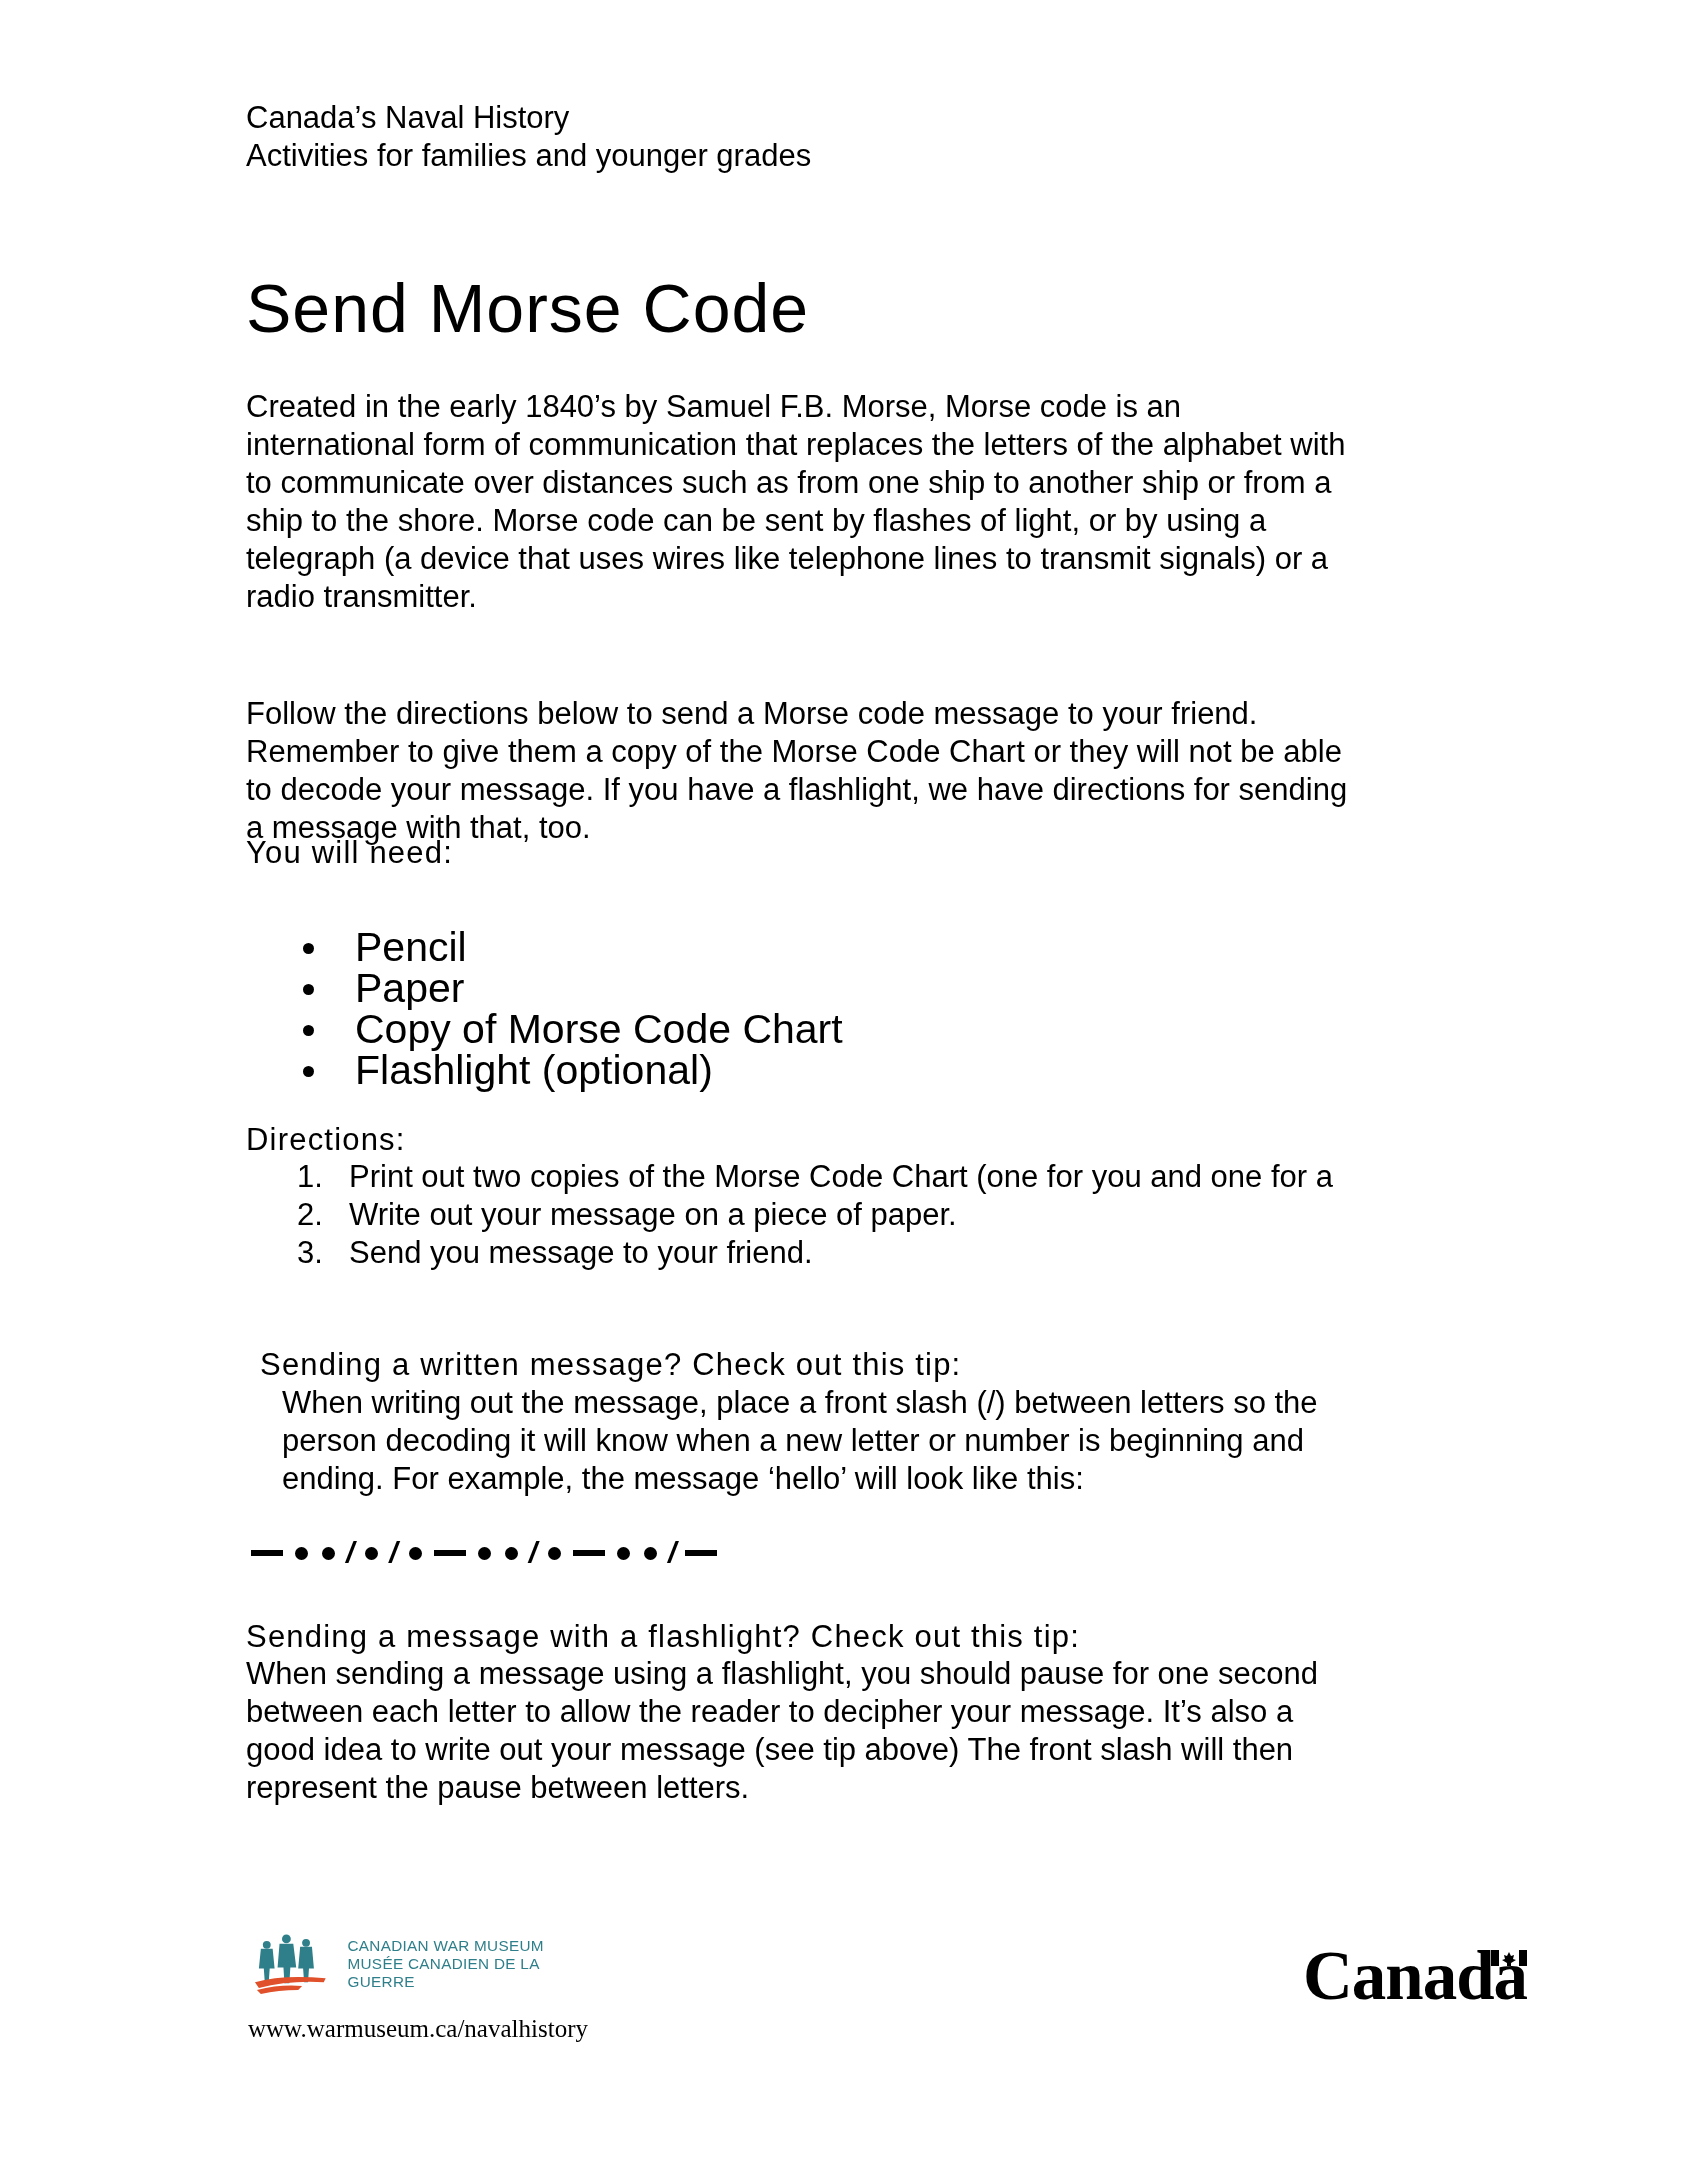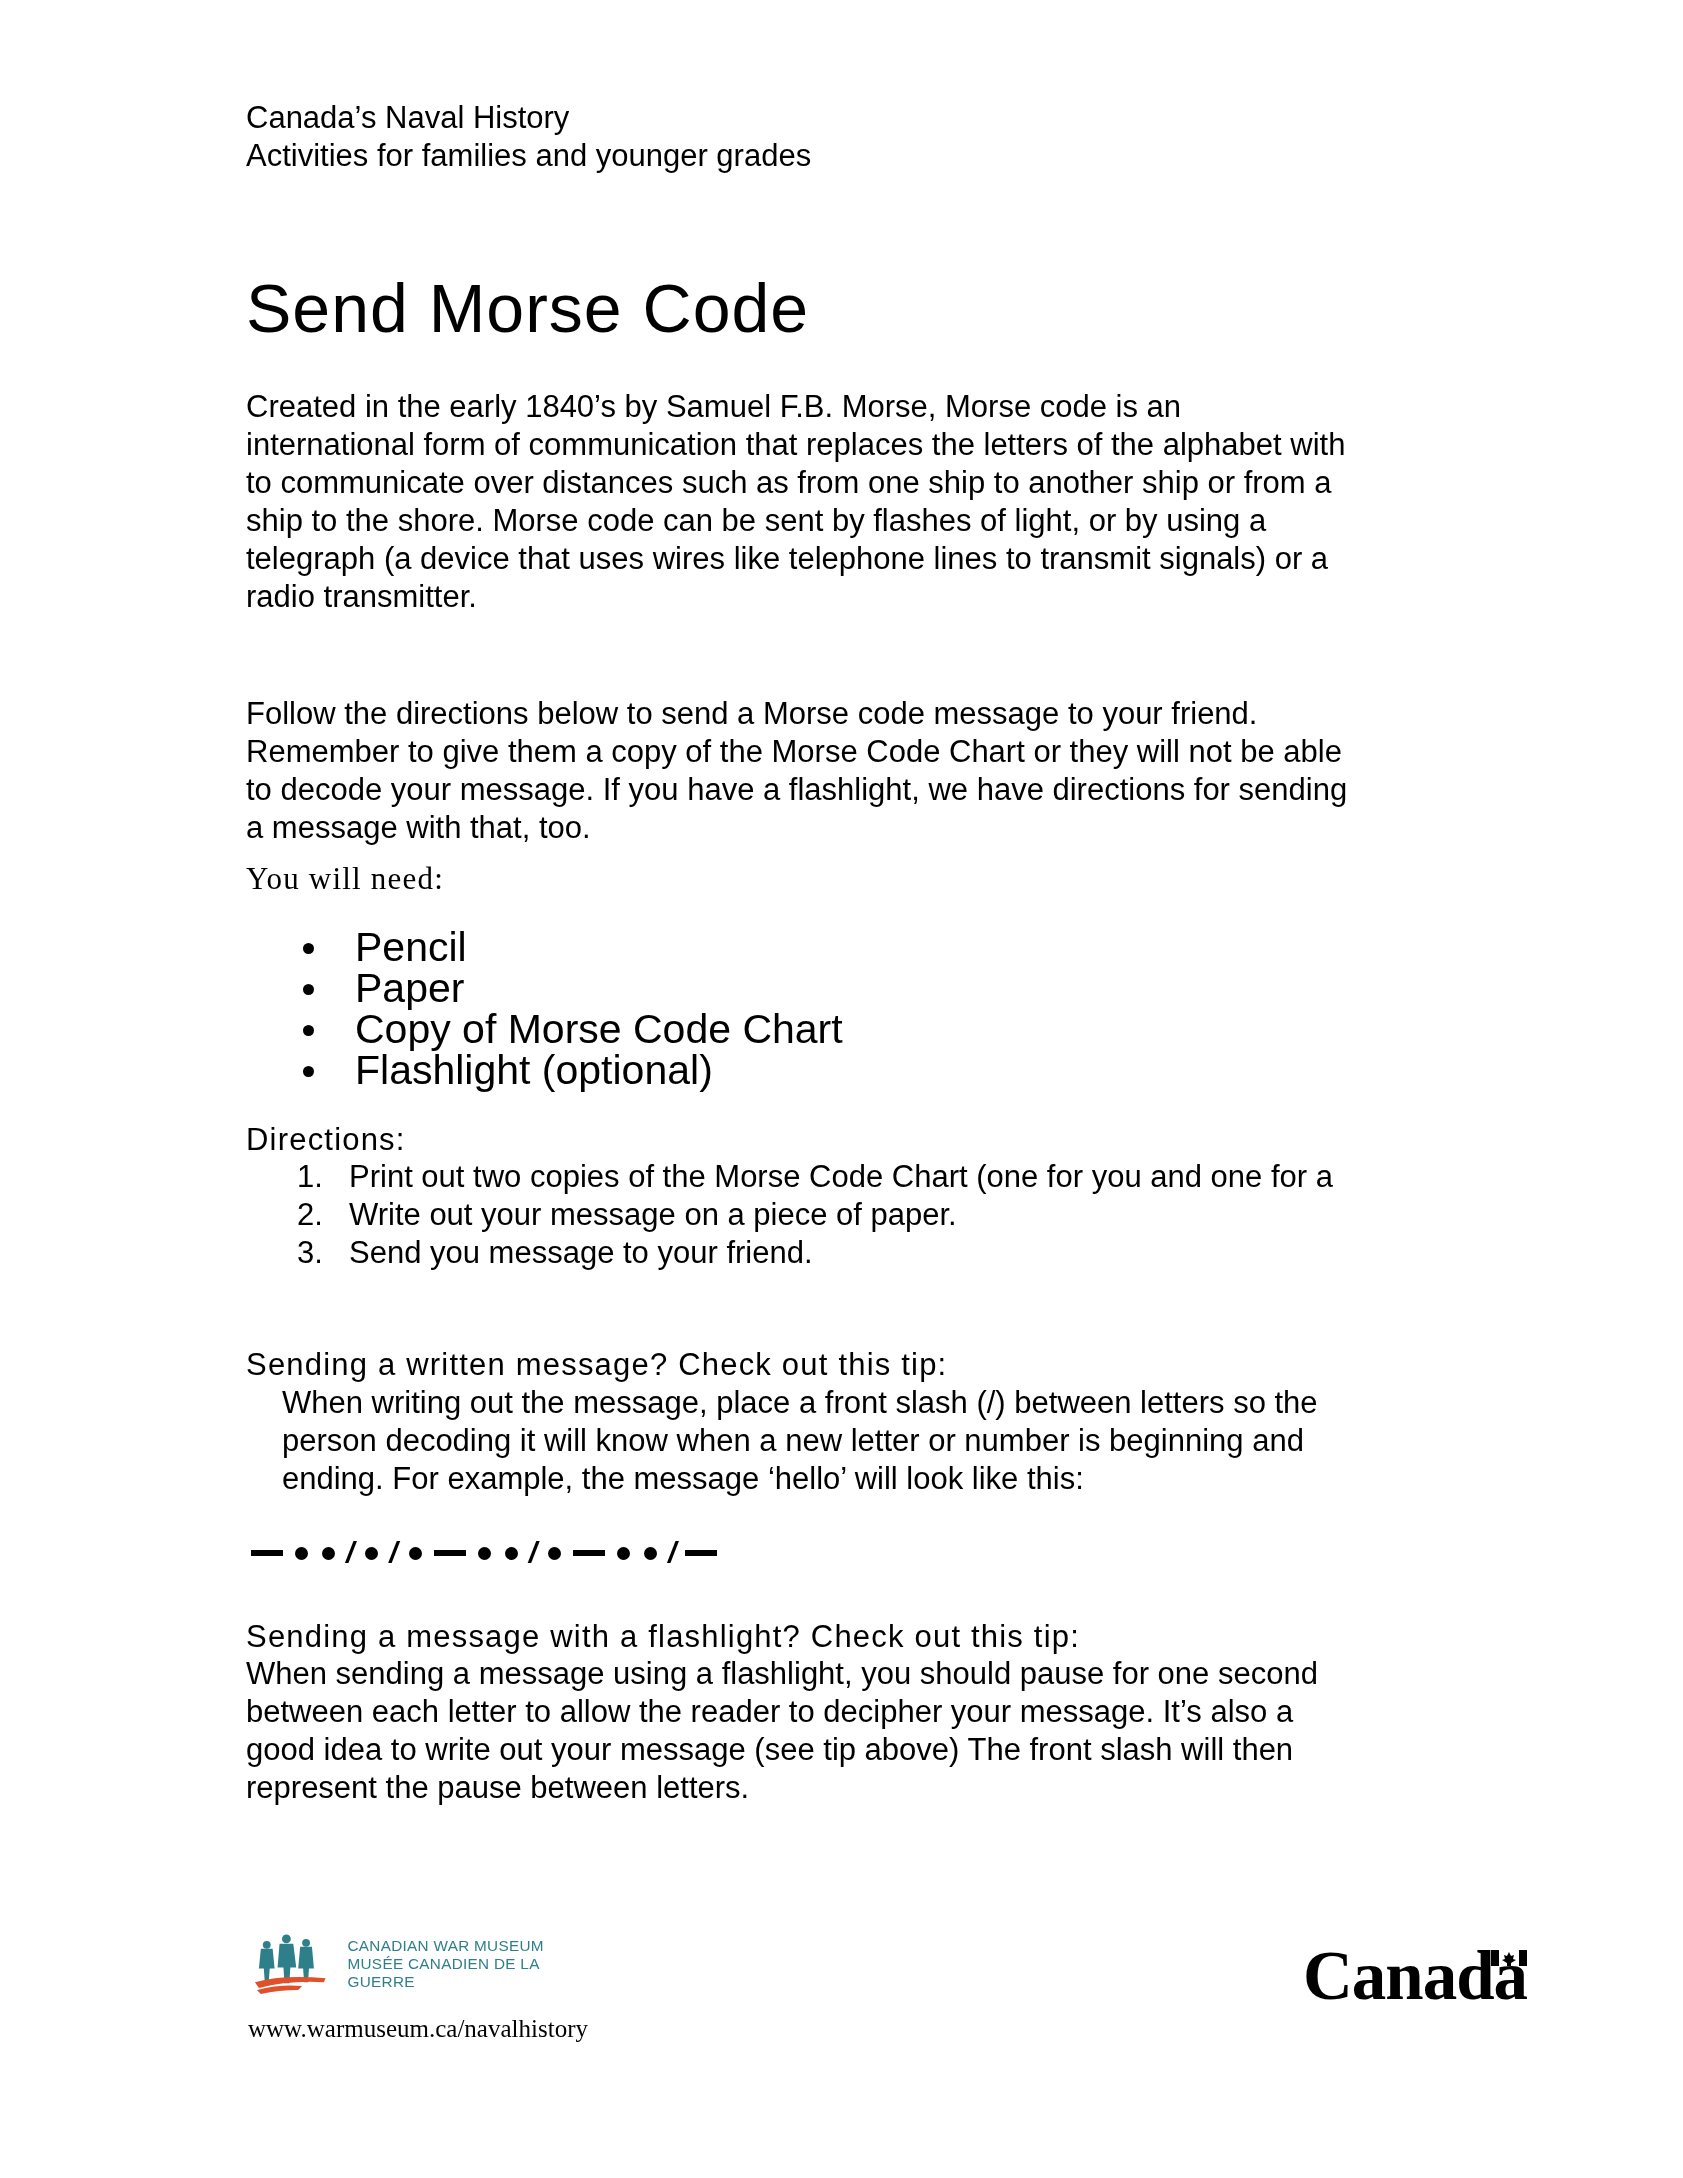--- a/index.html
+++ b/index.html
@@ -3,23 +3,23 @@
 <meta charset="utf-8">
 <style>
   html, body { margin: 0; padding: 0; background: #ffffff; }
   body { width: 1683px; height: 2178px; position: relative; overflow: hidden; color: #000; font-family: "Liberation Sans", sans-serif; }
   .hdr { position: absolute; left: 246px; top: 99px; font-size: 31px; line-height: 38px; }
   .title { position: absolute; left: 246px; top: 269px; font-size: 68px; line-height: 79px; letter-spacing: 1px; }
   .para { position: absolute; left: 246px; font-size: 31px; line-height: 38px; width: 1208px; }
   .p1 { top: 388px; }
   .p2 { top: 695px; }
   .sub { position: absolute; left: 246px; font-size: 31px; line-height: 38px; letter-spacing: 1.2px; }
-  .need-h { top: 860px; font-family: Liberation Serif, serif; }
+  .need-h { top: 834px; }
   .dir-h { top: 1121px; }
-  .tip1-h { top: 1346px; }
+  .tip1-h { top: 1346px; margin-left: 14px; }
   .tip2-h { top: 1618px; }
   ul.need { position: absolute; left: 246px; top: 921px; margin: 6px; padding: 0; list-style: none; font-size: 41px; line-height: 41px; }
   ul.need li { position: relative; padding-left: 103px; }
   ul.need li .bullet { position: absolute; left: 51px; top: 16px; width: 11px; height: 11px; border-radius: 50%; background: #000; }
   ol.dirs { position: absolute; left: 246px; top: 1158px; margin: 0; padding: 0; list-style: none; font-size: 31px; line-height: 38px; width: 1188px; }
   ol.dirs li { position: relative; padding-left: 103px; }
   ol.dirs li .num { position: absolute; left: 51px; top: 0; }
   .tip1 { top: 1384px; margin-left: 36px; }
   .tip2 { top: 1655px; }
   .morse { position: absolute; left: 246px; top: 1533px; height: 40px; display: flex; align-items: center; }

